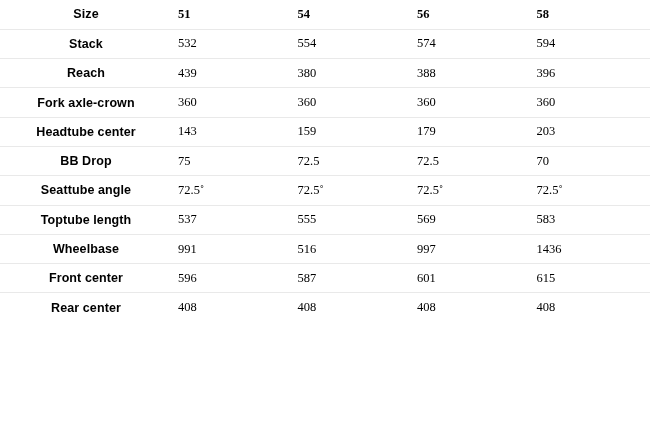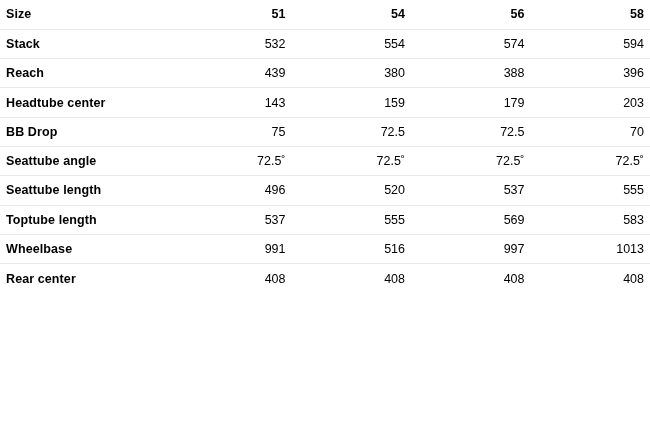--- a/index.html
+++ b/index.html
@@ -25,29 +25,30 @@
     font-size: 12.5px;
     vertical-align: middle;
     border-bottom: 1px solid #e9e9e9;
     box-sizing: border-box;
   }
   #geo-table tr:last-child td {
     border-bottom: none;
   }
   .label-col {
     width: 172px;
-    text-align: left;
+    text-align: center;
     font-weight: bold;
     padding-right: 12px;
     letter-spacing: 0.1px;
   }
   .val-col {
     width: 119.5px;
-    text-align: right;
+    text-align: left;
     font-weight: normal;
+    font-family: Liberation Serif, serif;
   }
   .header-row td {
     font-weight: bold;
   }
   .header-row .val-col {
     font-weight: bold;
     font-size: 13px;
   }
   .small-val {
     font-size: 11.5px;
@@ -73,20 +74,27 @@
         <td class="val-col">594</td>
       </tr>
       <tr>
         <td class="label-col">Reach</td>
         <td class="val-col">439</td>
         <td class="val-col">380</td>
         <td class="val-col">388</td>
         <td class="val-col">396</td>
       </tr>
       <tr>
+        <td class="label-col">Fork axle-crown</td>
+        <td class="val-col">360</td>
+        <td class="val-col">360</td>
+        <td class="val-col">360</td>
+        <td class="val-col">360</td>
+      </tr>
+      <tr>
         <td class="label-col">Headtube center</td>
         <td class="val-col">143</td>
         <td class="val-col">159</td>
         <td class="val-col">179</td>
         <td class="val-col">203</td>
       </tr>
       <tr>
         <td class="label-col">BB Drop</td>
         <td class="val-col">75</td>
         <td class="val-col">72.5</td>
@@ -94,39 +102,39 @@
         <td class="val-col">70</td>
       </tr>
       <tr>
         <td class="label-col">Seattube angle</td>
         <td class="val-col">72.5˚</td>
         <td class="val-col">72.5˚</td>
         <td class="val-col">72.5˚</td>
         <td class="val-col">72.5˚</td>
       </tr>
       <tr>
-        <td class="label-col">Seattube length</td>
-        <td class="val-col">496</td>
-        <td class="val-col">520</td>
-        <td class="val-col">537</td>
-        <td class="val-col">555</td>
-      </tr>
-      <tr>
         <td class="label-col">Toptube length</td>
         <td class="val-col">537</td>
         <td class="val-col">555</td>
         <td class="val-col">569</td>
         <td class="val-col">583</td>
       </tr>
       <tr>
         <td class="label-col">Wheelbase</td>
         <td class="val-col">991</td>
         <td class="val-col">516</td>
         <td class="val-col">997</td>
-        <td class="val-col">1013</td>
+        <td class="val-col">1436</td>
+      </tr>
+      <tr>
+        <td class="label-col">Front center</td>
+        <td class="val-col">596</td>
+        <td class="val-col">587</td>
+        <td class="val-col">601</td>
+        <td class="val-col">615</td>
       </tr>
       <tr>
         <td class="label-col">Rear center</td>
         <td class="val-col">408</td>
         <td class="val-col">408</td>
         <td class="val-col">408</td>
         <td class="val-col">408</td>
       </tr>
     </tbody>
 </table>

